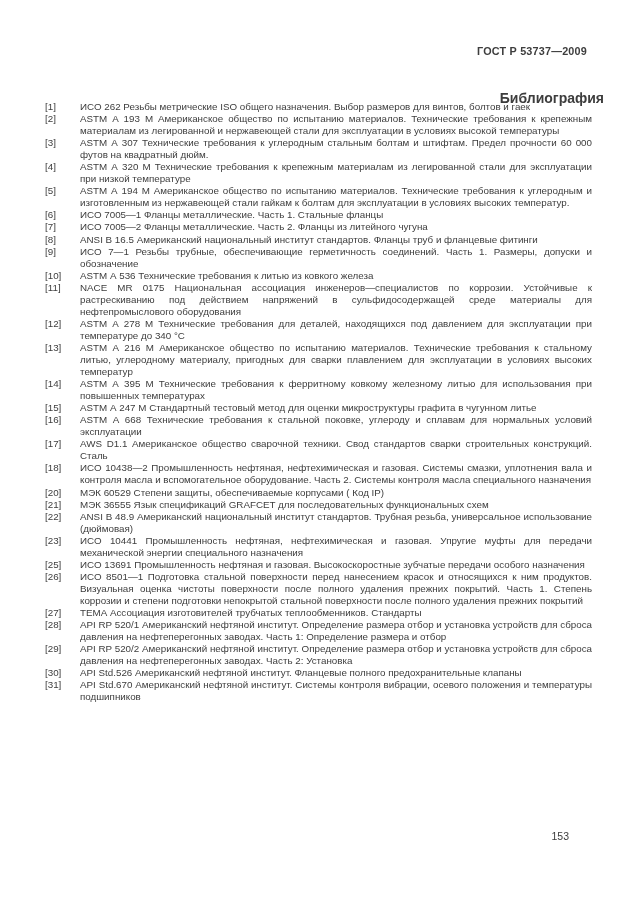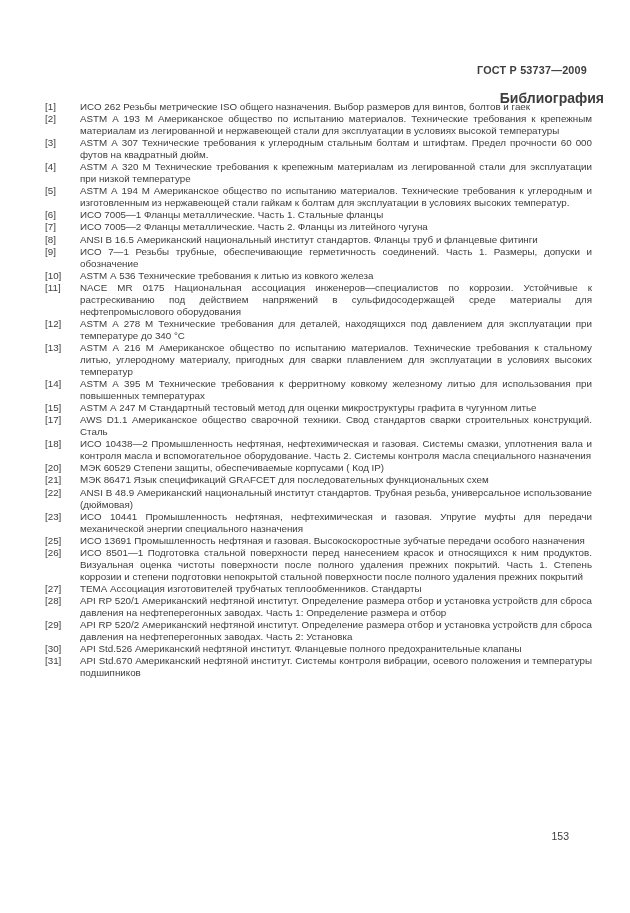--- a/index.html
+++ b/index.html
@@ -11,21 +11,21 @@
     position: relative;
     width: 630px;
     height: 913px;
     background: #ffffff;
     font-family: "Liberation Sans", "DejaVu Sans", sans-serif;
     color: #3d3d3d;
     overflow: hidden;
   }
   .doc-header {
     position: absolute;
-    top: 64px;
+    top: 45px;
     right: 43px;
     font-size: 10.8px;
     font-weight: bold;
     letter-spacing: 0.2px;
     white-space: nowrap;
   }
   .doc-title {
     position: absolute;
     top: 78px;
     left: 45px;
@@ -126,34 +126,38 @@
       </div>
       <div class="bib-entry">
         <span class="bib-num">[14]</span>
         <span class="bib-text">ASTM А 395 М Технические требования к ферритному ковкому железному литью для использования при повышенных температурах</span>
       </div>
       <div class="bib-entry">
         <span class="bib-num">[15]</span>
         <span class="bib-text">ASTM А 247 М Стандартный тестовый метод для оценки микроструктуры графита в чугунном литье</span>
       </div>
       <div class="bib-entry">
+        <span class="bib-num">[16]</span>
+        <span class="bib-text">ASTM А 668 Технические требования к стальной поковке, углероду и сплавам для нормальных условий эксплуатации</span>
+      </div>
+      <div class="bib-entry">
         <span class="bib-num">[17]</span>
         <span class="bib-text">AWS D1.1 Американское общество сварочной техники. Свод стандартов сварки строительных конструкций. Сталь</span>
       </div>
       <div class="bib-entry">
         <span class="bib-num">[18]</span>
         <span class="bib-text">ИСО 10438—2 Промышленность нефтяная, нефтехимическая и газовая. Системы смазки, уплотнения вала и контроля масла и вспомогательное оборудование. Часть 2. Системы контроля масла специального назначения</span>
       </div>
       <div class="bib-entry">
         <span class="bib-num">[20]</span>
         <span class="bib-text">МЭК 60529 Степени защиты, обеспечиваемые корпусами ( Код IP)</span>
       </div>
       <div class="bib-entry">
         <span class="bib-num">[21]</span>
-        <span class="bib-text">МЭК 86471 Язык спецификаций GRAFCET для последовательных функциональных схем</span>
+        <span class="bib-text">МЭК 36555 Язык спецификаций GRAFCET для последовательных функциональных схем</span>
       </div>
       <div class="bib-entry">
         <span class="bib-num">[22]</span>
         <span class="bib-text">ANSI В 48.9 Американский национальный институт стандартов. Трубная резьба, универсальное использование (дюймовая)</span>
       </div>
       <div class="bib-entry">
         <span class="bib-num">[23]</span>
         <span class="bib-text">ИСО 10441 Промышленность нефтяная, нефтехимическая и газовая. Упругие муфты для передачи механической энергии специального назначения</span>
       </div>
       <div class="bib-entry">

